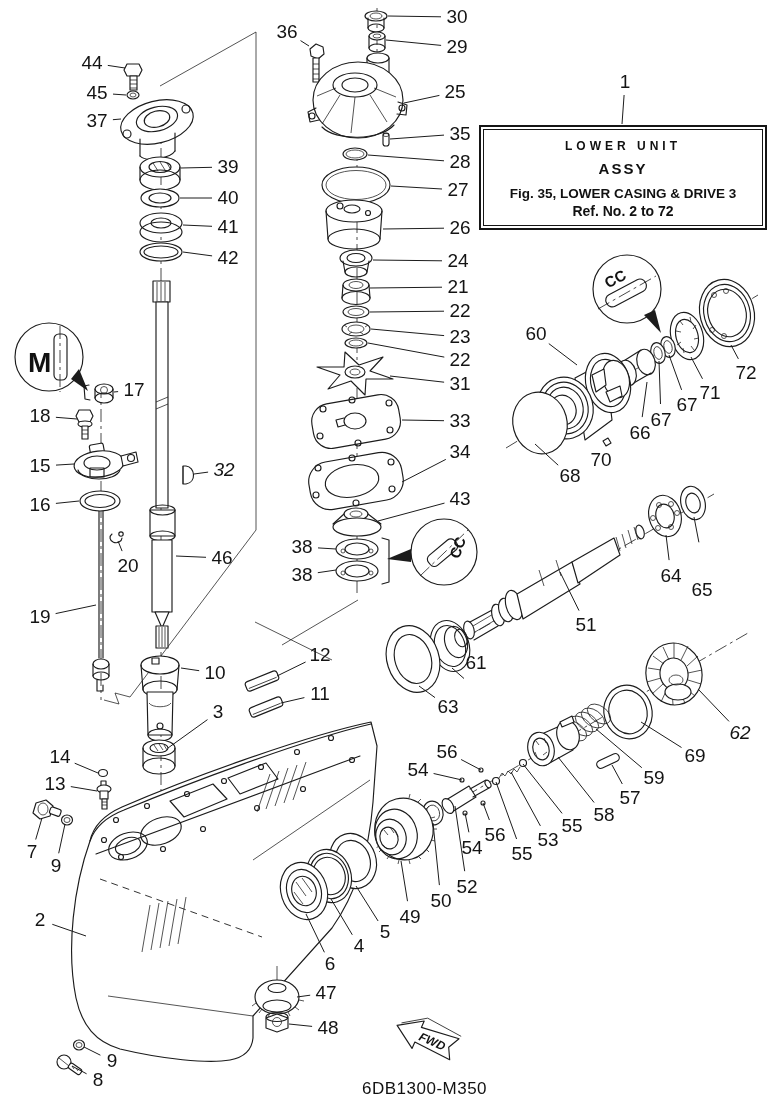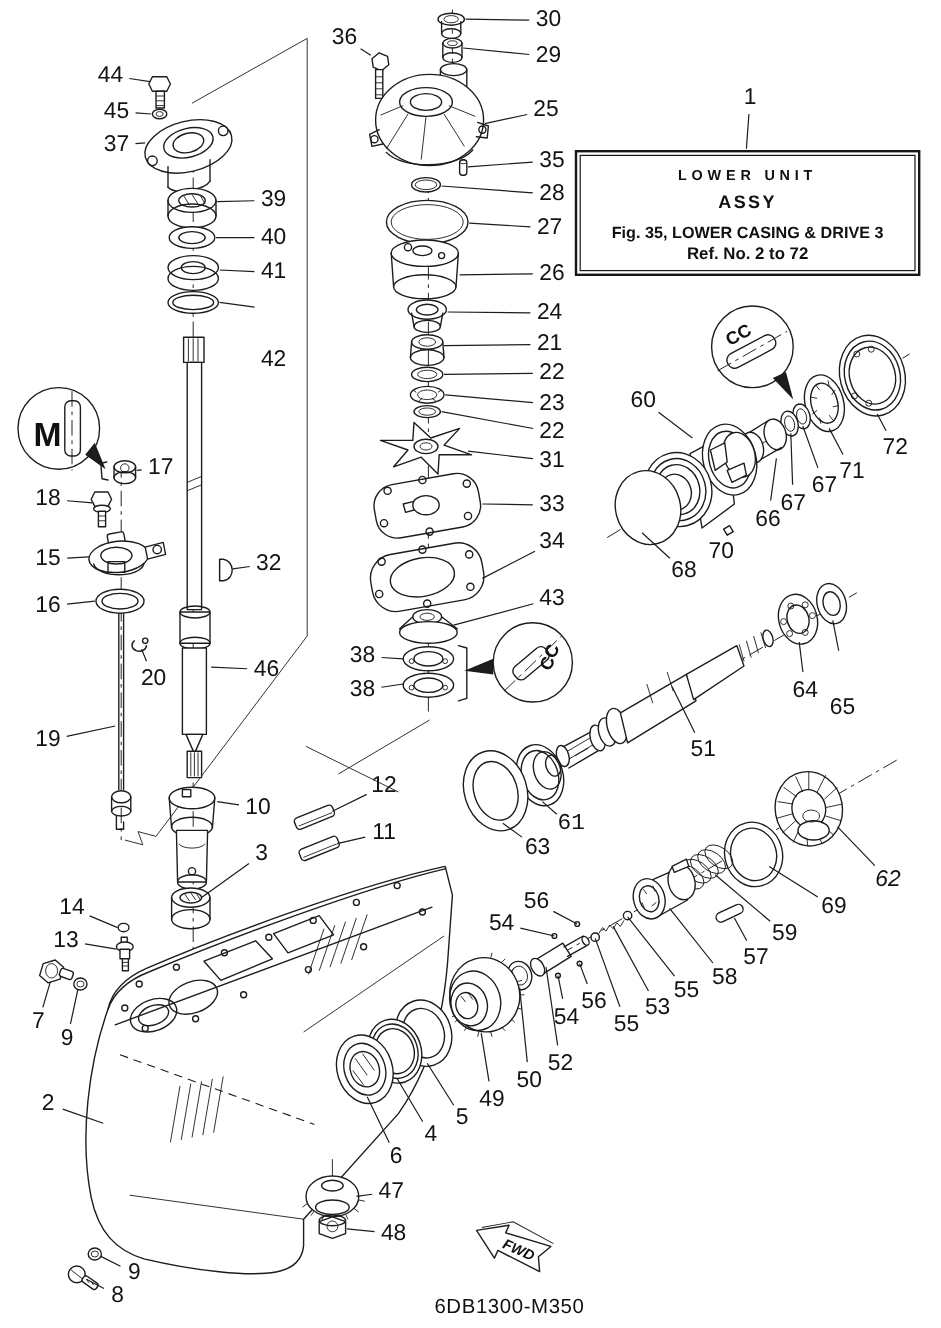--- a/index.html
+++ b/index.html
@@ -678,21 +678,21 @@
 
 <div class="code">6DB1300-M350</div>
 
 <div id="callout-layer">
       <div class="callout" style="left: 92px; top: 63px;">44</div>
       <div class="callout" style="left: 97px; top: 93px;">45</div>
       <div class="callout" style="left: 97px; top: 121px;">37</div>
       <div class="callout" style="left: 228px; top: 167px;">39</div>
       <div class="callout" style="left: 228px; top: 198px;">40</div>
       <div class="callout" style="left: 228px; top: 227px;">41</div>
-      <div class="callout" style="left: 228px; top: 258px; margin-top: 42px;">42</div>
+      <div class="callout" style="left: 228px; top: 258px;">42</div>
       <div class="callout" style="left: 287px; top: 32px;">36</div>
       <div class="callout" style="left: 457px; top: 17px;">30</div>
       <div class="callout" style="left: 457px; top: 47px;">29</div>
       <div class="callout" style="left: 455px; top: 92px;">25</div>
       <div class="callout" style="left: 460px; top: 134px;">35</div>
       <div class="callout" style="left: 460px; top: 162px;">28</div>
       <div class="callout" style="left: 458px; top: 190px;">27</div>
       <div class="callout" style="left: 460px; top: 228px;">26</div>
       <div class="callout" style="left: 458px; top: 261px;">24</div>
       <div class="callout" style="left: 458px; top: 287px;">21</div>
@@ -703,40 +703,40 @@
       <div class="callout" style="left: 460px; top: 421px;">33</div>
       <div class="callout" style="left: 460px; top: 452px;">34</div>
       <div class="callout" style="left: 460px; top: 499px;">43</div>
       <div class="callout" style="left: 302px; top: 547px;">38</div>
       <div class="callout" style="left: 302px; top: 575px;">38</div>
       <div class="callout" style="left: 625px; top: 82px;">1</div>
       <div class="callout" style="left: 134px; top: 390px;">17</div>
       <div class="callout" style="left: 40px; top: 416px;">18</div>
       <div class="callout" style="left: 40px; top: 466px;">15</div>
       <div class="callout" style="left: 40px; top: 505px;">16</div>
-      <div class="callout" style="left: 224px; top: 470px;">32</div>
+      <div class="callout" style="left: 224px; top: 470px; font-style: italic;">32</div>
       <div class="callout" style="left: 128px; top: 566px;">20</div>
       <div class="callout" style="left: 222px; top: 558px;">46</div>
       <div class="callout" style="left: 40px; top: 617px;">19</div>
       <div class="callout" style="left: 215px; top: 673px;">10</div>
       <div class="callout" style="left: 218px; top: 712px;">3</div>
       <div class="callout" style="left: 320px; top: 655px;">12</div>
       <div class="callout" style="left: 320px; top: 694px;">11</div>
       <div class="callout" style="left: 536px; top: 334px;">60</div>
       <div class="callout" style="left: 640px; top: 433px;">66</div>
       <div class="callout" style="left: 661px; top: 420px;">67</div>
       <div class="callout" style="left: 687px; top: 405px;">67</div>
       <div class="callout" style="left: 710px; top: 393px;">71</div>
       <div class="callout" style="left: 746px; top: 373px;">72</div>
       <div class="callout" style="left: 570px; top: 476px;">68</div>
       <div class="callout" style="left: 601px; top: 460px;">70</div>
       <div class="callout" style="left: 702px; top: 590px;">65</div>
       <div class="callout" style="left: 671px; top: 576px;">64</div>
       <div class="callout" style="left: 586px; top: 625px;">51</div>
-      <div class="callout" style="left: 476px; top: 686px; font-family: Liberation Mono, monospace;">61</div>
+      <div class="callout" style="left: 476px; top: 663px;">61</div>
       <div class="callout" style="left: 448px; top: 707px;">63</div>
       <div class="callout" style="left: 740px; top: 733px; font-style: italic;">62</div>
       <div class="callout" style="left: 695px; top: 756px;">69</div>
       <div class="callout" style="left: 654px; top: 778px;">59</div>
       <div class="callout" style="left: 630px; top: 798px;">57</div>
       <div class="callout" style="left: 604px; top: 815px;">58</div>
       <div class="callout" style="left: 572px; top: 826px;">55</div>
       <div class="callout" style="left: 548px; top: 840px;">53</div>
       <div class="callout" style="left: 522px; top: 854px;">55</div>
       <div class="callout" style="left: 447px; top: 752px;">56</div>

